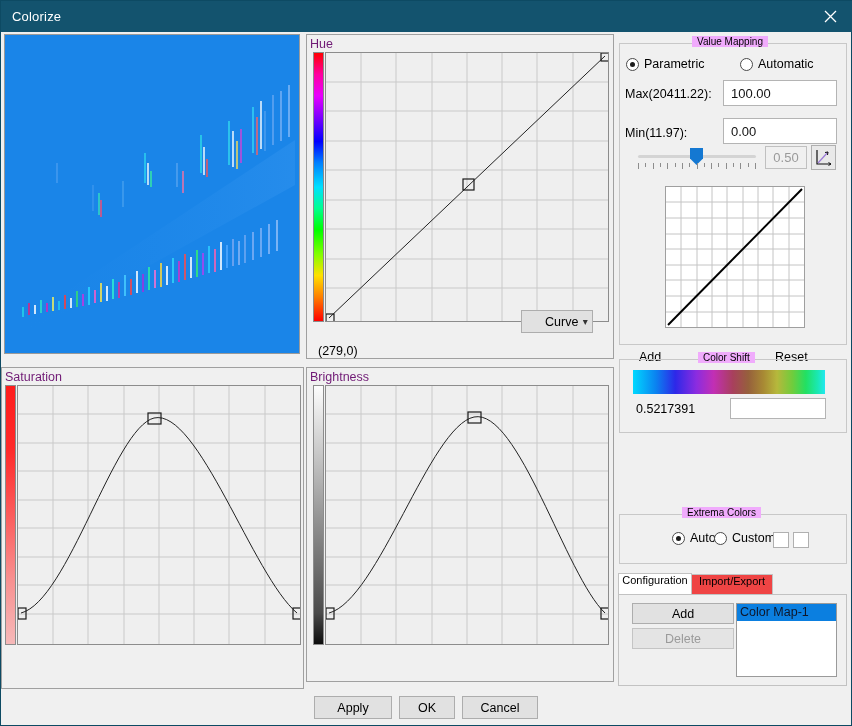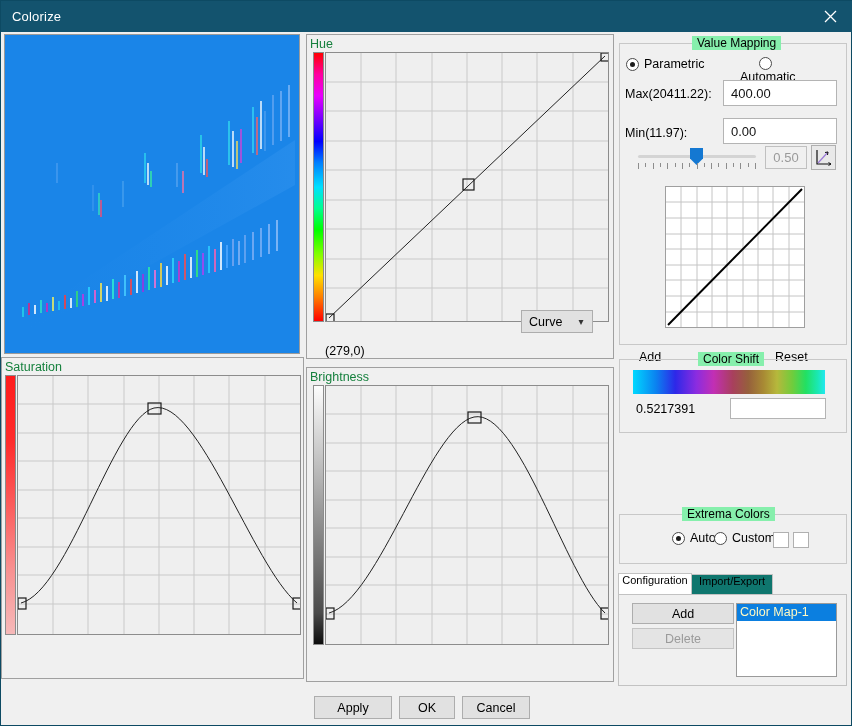--- a/index.html
+++ b/index.html
@@ -11,32 +11,32 @@
     overflow:hidden;
   }
   .window{position:absolute;left:0;top:0;width:852px;height:726px;background:#f0f0f0;border:1px solid #0d4a63;box-sizing:border-box;}
   
   .titlebar{position:absolute;left:0;top:0;width:852px;height:31px;background:#13536e;}
   .title-text{position:absolute;left:11px;top:8px;color:#ffffff;font-size:13px;letter-spacing:.2px;}
   .close-btn{position:absolute;right:0;top:0;width:46px;height:31px;display:flex;align-items:center;justify-content:center;}
   .close-btn svg{display:block;}
   
   .panel{position:absolute;background:#f0f0f0;border:1px solid #a0a0a0;box-sizing:border-box;}
-  .panel-title{position:absolute;left:3px;top:2px;font-size:12.5px;color:#15803d;}
+  .panel-title{position:absolute;left:3px;top:2px;font-size:12.5px;color:#701a75;}
   .plot{position:absolute;background:#efefef;border:1px solid #8c8c8c;box-sizing:border-box;overflow:hidden;}
   .gradbar{position:absolute;box-sizing:border-box;border:1px solid #8c8c8c;}
   .btnrow-btn{position:absolute;font-size:12.5px;color:#000;text-align:center;cursor:default;}
   .combo{position:absolute;box-sizing:border-box;border:1px solid #adadad;background:#e1e1e1;
-         display:flex;align-items:center;font-size:12.5px;}
+         display:flex;align-items:center;font-size:12.5px;padding-left:16px;}
   .combo .ctxt{padding-left:7px;flex:1;}
   .combo .carrow{width:22px;text-align:center;color:#333;font-size:10px;}
-  .coord{position:absolute;font-size:12.5px;margin-left:7px;}
+  .coord{position:absolute;font-size:12.5px;}
   
   .group{position:absolute;border:1px solid #c8c8c8;box-sizing:border-box;background:transparent;}
-  .group-label{position:absolute;background:#86efac;padding:0 5px;font-size:12px;top:-8px;}
+  .group-label{position:absolute;background:#f0abfc;padding:0 5px;font-size:10px;top:-8px;}
   
   .radio{position:absolute;display:flex;align-items:center;font-size:12.5px;}
   .radio .dot{width:13px;height:13px;border-radius:50%;border:1px solid #4a4a4a;background:#fff;
               box-sizing:border-box;margin-right:5px;position:relative;}
   .radio.on .dot:after{content:"";position:absolute;left:3px;top:3px;width:5px;height:5px;border-radius:50%;background:#1b1b1b;}
   .txtfield{position:absolute;background:#fff;border:1px solid #b4b4b4;box-sizing:border-box;
             display:flex;align-items:center;padding-left:7px;font-size:13px;color:#111;}
   .txtfield.ro{background:#f0f0f0;color:#9a9a9a;border:1px solid #c0c0c0;}
   .label{position:absolute;font-size:12.5px;color:#000;}
   .swatch{position:absolute;background:#fff;border:1px solid #b0b0b0;box-sizing:border-box;}
@@ -49,25 +49,25 @@
   .iconbtn{position:absolute;background:#e9e9e9;border:1px solid #b0b0b0;box-sizing:border-box;
            display:flex;align-items:center;justify-content:center;}
   
   .pbtn{position:absolute;background:#e1e1e1;border:1px solid #adadad;box-sizing:border-box;
         display:flex;align-items:center;justify-content:center;font-size:12.5px;color:#000;}
   .pbtn.disabled{color:#9a9a9a;background:#e4e4e4;border-color:#c4c4c4;}
   
   .tab{position:absolute;box-sizing:border-box;display:flex;align-items:flex-start;justify-content:center;
        font-size:11px;border:1px solid #c2c2c2;}
   .tab.active{background:#fff;border-bottom-color:#fff;}
-  .tab.inactive{background:#0f766e;border-bottom-color:#c2c2c2;}
+  .tab.inactive{background:#ef4444;border-bottom-color:#c2c2c2;}
   .tabbody{position:absolute;border:1px solid #c2c2c2;box-sizing:border-box;background:#f0f0f0;}
   .listbox{position:absolute;background:#fff;border:1px solid #9a9a9a;box-sizing:border-box;}
   .listitem{height:17px;line-height:17px;padding-left:3px;font-size:12.5px;}
-  .listitem.sel{background:#0b7fe0;color:#fef9c3;}
+  .listitem.sel{background:#0b7fe0;color:#0f172a;}
 </style>
 </head>
 <body>
 
 <div class="window">
 
   <div class="titlebar">
     <div class="title-text">Colorize</div>
     <div class="close-btn">
       <svg width="13" height="13" viewBox="0 0 13 13">
@@ -194,21 +194,21 @@
     <div class="btnrow-btn" style="left:332px;top:315px;">Add</div>
     <div class="btnrow-btn" style="left:396px;top:315px;">Reduce</div>
     <div class="btnrow-btn" style="left:468px;top:315px;">Reset</div>
     <div class="combo" style="left:214px;top:275px;width:72px;height:23px;">
       <span class="ctxt">Curve</span>
       <span class="carrow">▾</span>
     </div>
     <div class="coord" style="left:11px;top:309px;">(279,0)</div>
   </div>
 
-  <div class="panel" style="left:0px;top:356px;width:303px;height:322px;">
+  <div class="panel" style="left:0px;top:366px;width:303px;height:322px;">
     <div class="panel-title">Saturation</div>
     <div class="gradbar" style="left:3px;top:17px;width:11px;height:260px;
       background:linear-gradient(to bottom,#fe1c1c 0%,#fe2b2b 25%,#fb5c5c 50%,#f89090 75%,#f6b9b9 100%);"></div>
     <div class="plot" style="left:15px;top:17px;width:284px;height:260px;">
       <svg width="282" height="258" viewBox="0 0 282 258">
         <g stroke="#c9c9c9" stroke-width="1">
           <line x1="35" y1="0" x2="35" y2="258"></line>
             <line x1="70" y1="0" x2="70" y2="258"></line>
           <line x1="106" y1="0" x2="106" y2="258"></line>
             <line x1="141" y1="0" x2="141" y2="258"></line>
@@ -265,28 +265,28 @@
 
   </div>
 
   <div class="group" style="left:618px;top:42px;width:228px;height:302px;">
     <span class="group-label" style="left:72px;">Value Mapping</span>
 
     <div class="radio on" style="left:6px;top:13px;">
       <span class="dot"></span>
       <span>Parametric</span>
     </div>
-    <div class="radio" style="left:120px;top:13px;flex-direction:column;">
+    <div class="radio" style="left:120px;top:13px;">
       <span class="dot"></span>
       <span>Automatic</span>
     </div>
 
     <div class="label" style="left:5px;top:43px;">Max(20411.22):</div>
     <div class="txtfield" style="left:103px;top:36px;width:114px;height:26px;">
-      <span>400.00</span>
+      <span>100.00</span>
     </div>
 
     <div class="label" style="left:5px;top:82px;">Min(11.97):</div>
     <div class="txtfield" style="left:103px;top:74px;width:114px;height:26px;">
       <span>0.00</span>
     </div>
 
     <div class="slider-track" style="left:18px;top:111px;width:118px;"></div>
     <div class="slider-handle" style="left:70px;top:104px;"></div>
     <div class="ticks" style="left:18px;top:119px;width:118px;height:6px;">
@@ -388,17 +388,17 @@
       <div class="listitem sel">Color Map-1</div>
     </div>
   </div>
 
   <div class="pbtn" style="left:313px;top:695px;width:78px;height:23px;">
     <span>Apply</span>
   </div>
   <div class="pbtn" style="left:398px;top:695px;width:56px;height:23px;">
     <span>OK</span>
   </div>
-  <div class="pbtn" style="left:461px;top:695px;width:68px;height:23px;">
+  <div class="pbtn" style="left:461px;top:695px;width:76px;height:23px;">
     <span>Cancel</span>
   </div>
 
 </div>
 
 </body></html>

